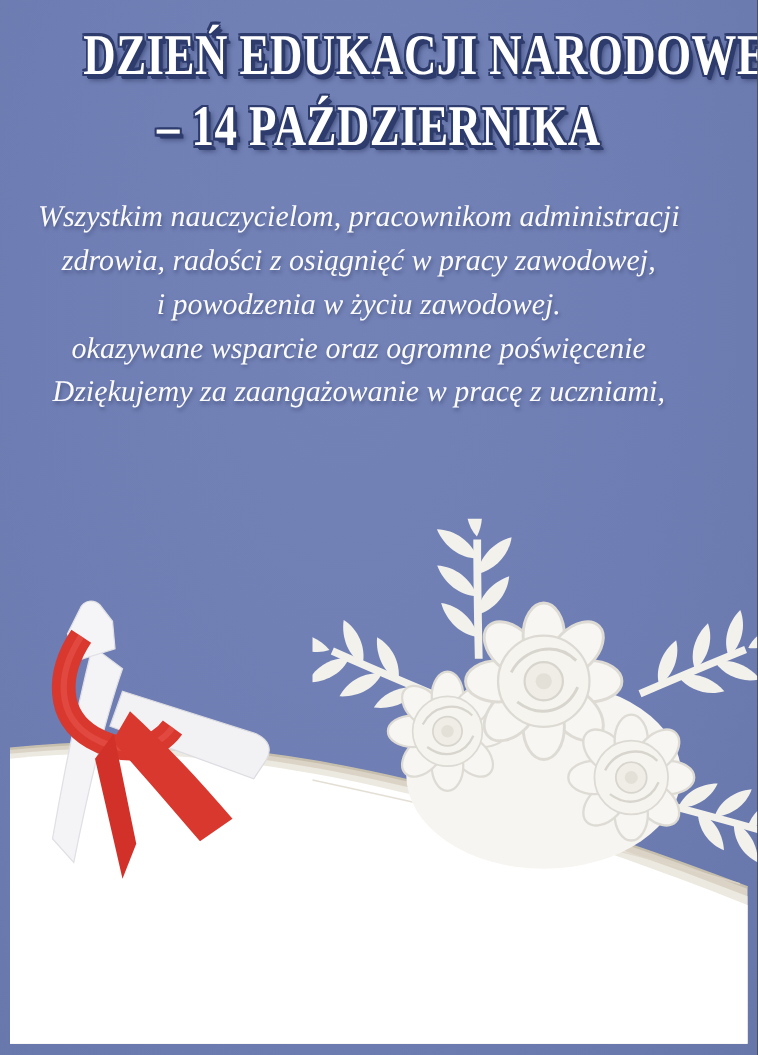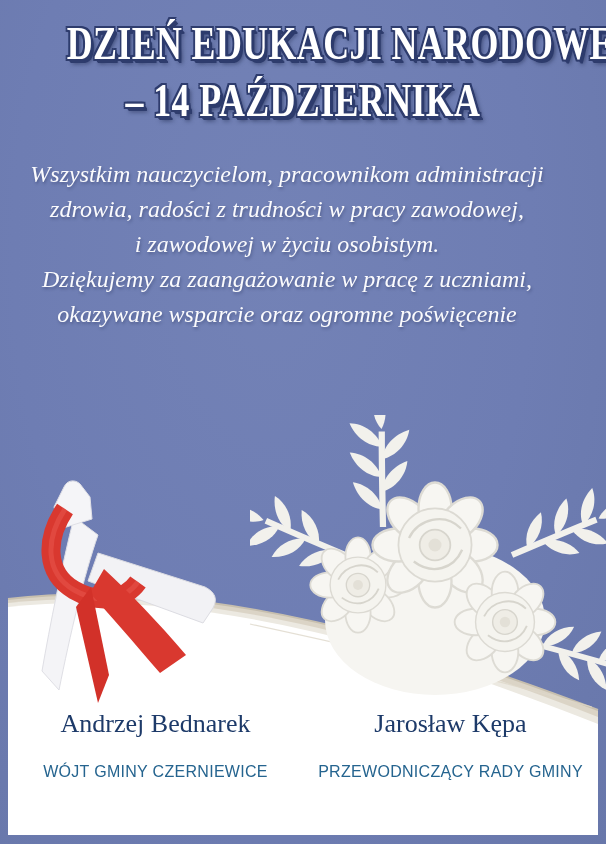--- a/index.html
+++ b/index.html
@@ -126,30 +126,20 @@
     <path d="M 79,112 L 97,200 L 86,228 L 64,132 Z" fill="#d23129"></path>
   </svg>
 
   <div class="title-block">
     <span class="title-line">DZIEŃ EDUKACJI NARODOWEJ</span>
     <span class="title-line">– 14 PAŹDZIERNIKA</span>
   </div>
 
   <div class="message">
     <div class="message-line">Wszystkim nauczycielom, pracownikom administracji</div>
-    <div class="message-line">zdrowia, radości z trudności w pracy zawodowej,</div>
-    <div class="message-line">i zawodowej w życiu osobistym.</div>
+    <div class="message-line">zdrowia, radości z osiągnięć w pracy zawodowej,</div>
+    <div class="message-line">i powodzenia w życiu zawodowej.</div>
+    <div class="message-line">okazywane wsparcie oraz ogromne poświęcenie</div>
     <div class="message-line">Dziękujemy za zaangażowanie w pracę z uczniami,</div>
-    <div class="message-line">okazywane wsparcie oraz ogromne poświęcenie</div>
   </div>
 
-  <div class="signatures">
-    <div class="sig">
-      <div class="sig-name">Andrzej Bednarek</div>
-      <div class="sig-role">WÓJT GMINY CZERNIEWICE</div>
-    </div>
-    <div class="sig">
-      <div class="sig-name">Jarosław Kępa</div>
-      <div class="sig-role">PRZEWODNICZĄCY RADY GMINY</div>
-    </div>
-  </div>
 
 </div>
 
 </body></html>

